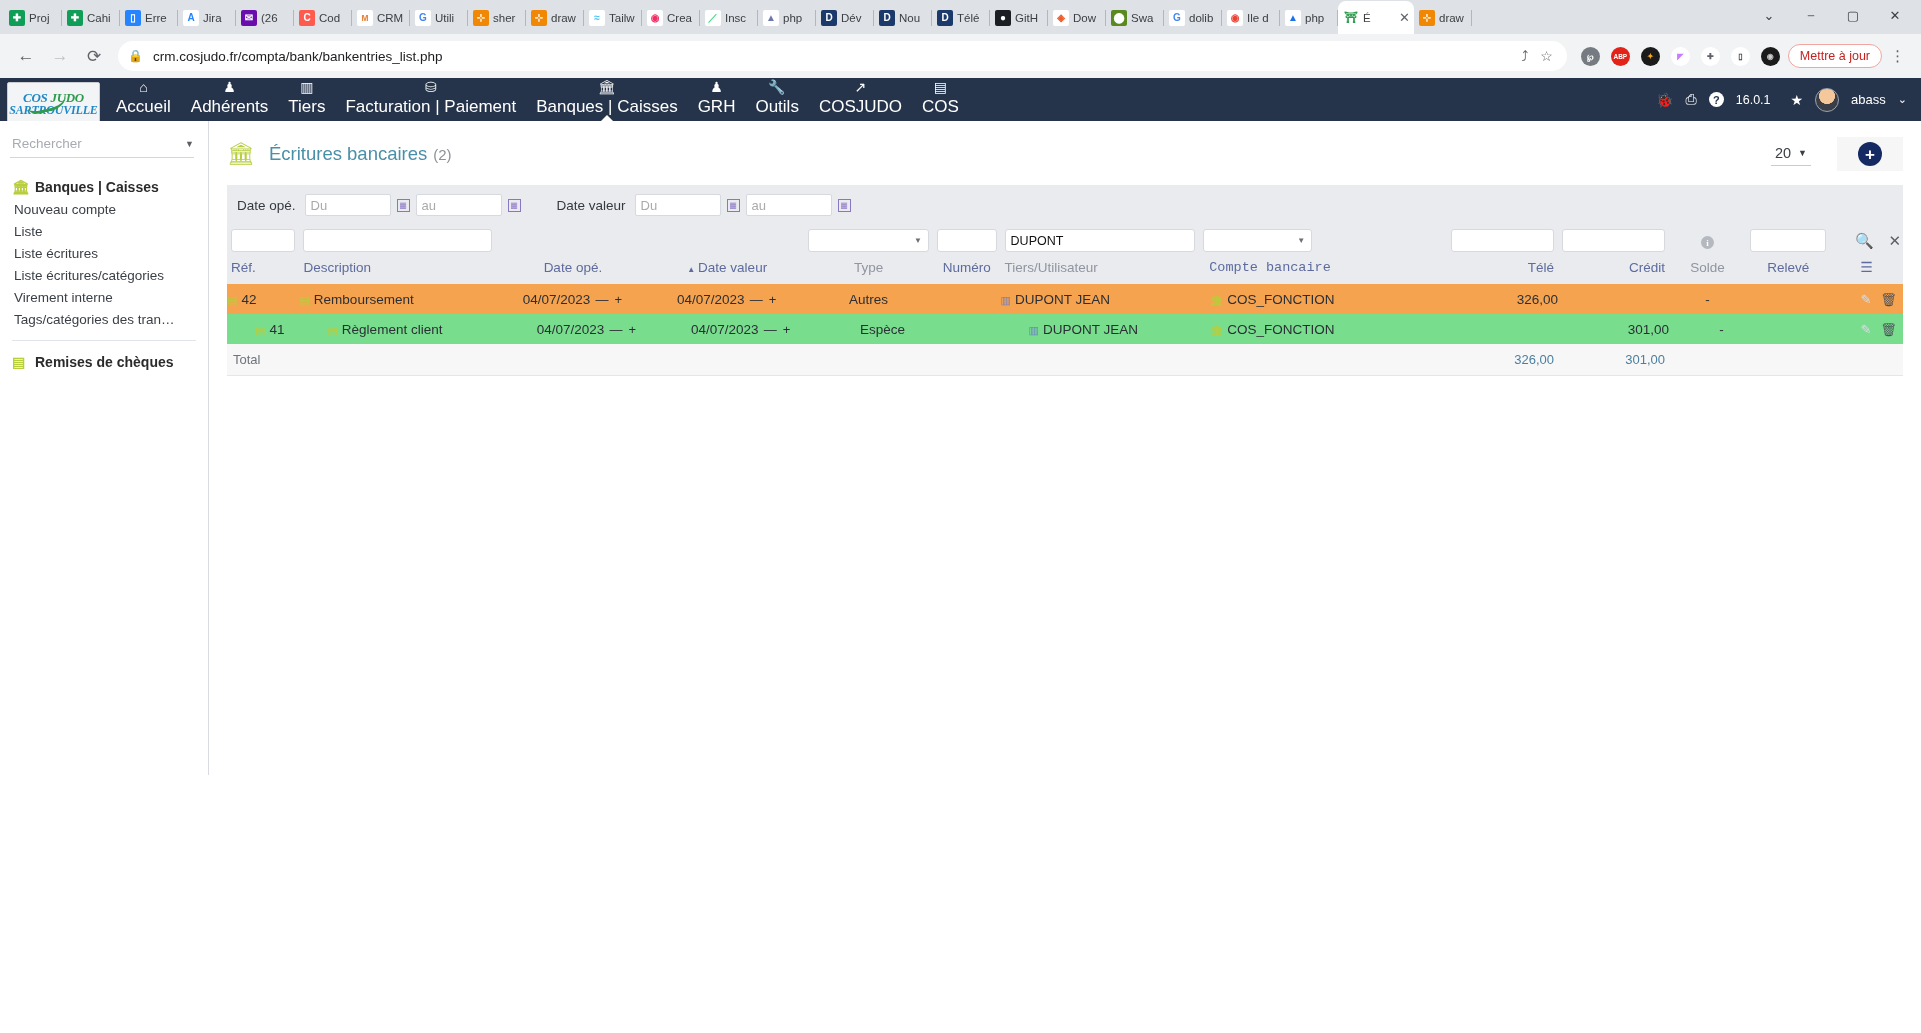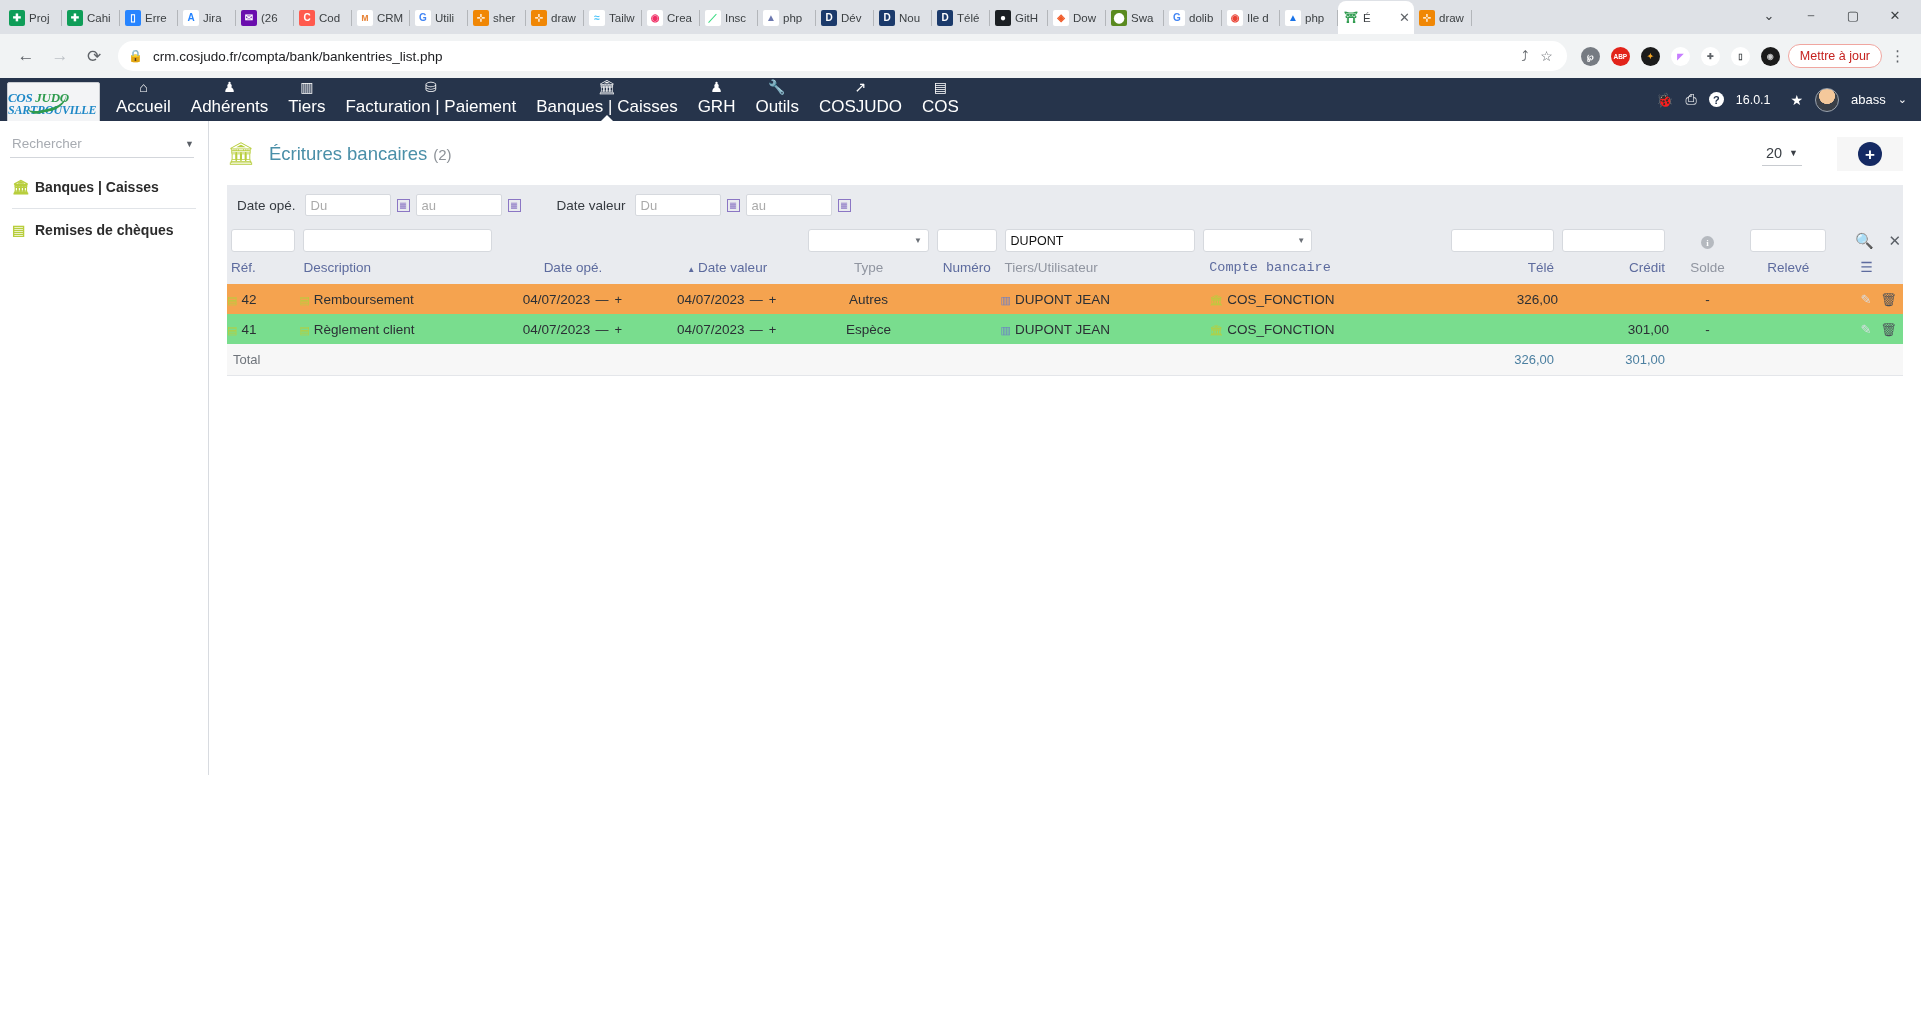--- a/index.html
+++ b/index.html
@@ -83,21 +83,21 @@
 
   
   .appnav {
     height:43px; background:#26344b; display:flex; align-items:stretch;
     color:#fff; position:relative;
   }
   .logo {
     width:93px; height:44px; margin:4px 6px 0 7px; background:#f3f4f6;
     border:1px solid #c9ccd1; border-radius:2px; flex:0 0 auto;
     display:flex; flex-direction:column; justify-content:center;
-    overflow:hidden; position:relative;
+    align-items:center; overflow:hidden; position:relative;
   }
   .logo .l1 { font-family:"Liberation Serif", serif; font-style:italic;
     font-weight:bold; font-size:13px; line-height:12px;
     letter-spacing:-0.3px; }
   .logo .l1 .c { color:#1e88c7; }
   .logo .l1 .g { color:#2e9b4e; }
   .logo .l2 { font-family:"Liberation Serif", serif; font-style:italic;
     font-weight:bold; font-size:12px; color:#1e88c7; line-height:12px;
     letter-spacing:-0.2px; }
   .logo .swoosh {
@@ -167,21 +167,21 @@
   .main {
     flex:1 1 auto; padding:14px 18px 0 18px; background:#fff;
     min-width:0;
   }
   .main-head {
     display:flex; align-items:center; height:38px; margin-bottom:12px;
   }
   .mh-ico { color:#b8ce3d; font-size:22px; margin-right:14px; }
   .mh-title { font-size:18.5px; color:#4a8fa8; }
   .mh-count { font-size:15px; color:#8d9298; margin-left:6px; }
-  .mh-right { margin-left:auto; display:flex; align-items:center; gap:35px; }
+  .mh-right { margin-left:auto; display:flex; align-items:center; gap:26px; }
   .limitsel {
     border-bottom:1px solid #c8cbd0; display:flex; align-items:center;
     gap:7px; padding:2px 4px 4px 4px; font-size:14.5px; color:#3a3f45;
   }
   .limitsel .caret { font-size:9px; }
   .addbtn {
     width:66px; height:34px; background:#f6f6f6; display:flex;
     align-items:center; justify-content:center;
   }
   .plus-circle {
@@ -239,21 +239,21 @@
   }
   .hdrrow td.muted { color:#9095a0;margin-top:48px; }
   .sortarrow { font-size:8px; color:#5d6b9e; margin-right:3px; }
   .list-ico { font-size:14px; color:#5d6b9e; }
 
   .drow td {
     font-size:13.5px; color:#2b2f35; padding:0; height:30px;
     border:0; vertical-align:middle; white-space:nowrap;
   }
   .drow.orange td { background:#f5a34f; }
-  .drow.green td { background:#79dd8e; }
+  .drow.green td { background:#79dd8e;padding-left:28px; }
   .cellpad { padding:0 4px; }
   .mini {
     font-size:11px; color:#b8ce3d; margin-right:4px;
   }
   .mini.blue { color:#6b7fc7; }
   .datepm { color:#2b2f35; font-size:13px; margin-left:5px; letter-spacing:1px; }
   .pencil { color:#d8dde4; font-size:13px; margin-right:9px; }
   .trash { color:#4a4f57; font-size:13px; }
 
   .totalrow td {
@@ -479,20 +479,28 @@
     <div class="searchbox">
       <input type="text" placeholder="Rechercher" style="">
       <span class="caret">▼</span>
     </div>
 
     <div class="sb-group">
       <div class="sb-head">
         <span class="sico">🏛</span>
         <span>Banques | Caisses</span>
       </div>
+      <div id="sb-items">
+          <div class="sb-item">Nouveau compte</div>
+          <div class="sb-item">Liste</div>
+          <div class="sb-item">Liste écritures</div>
+          <div class="sb-item">Liste écritures/catégories</div>
+          <div class="sb-item">Virement interne</div>
+          <div class="sb-item">Tags/catégories des tran…</div>
+        </div>
     </div>
 
     <div class="sb-sep"></div>
     <div class="sb-group" style="margin-top:10px;">
       <div class="sb-head">
         <span class="sico">▤</span>
         <span>Remises de chèques</span>
       </div>
     </div>
   </div>

